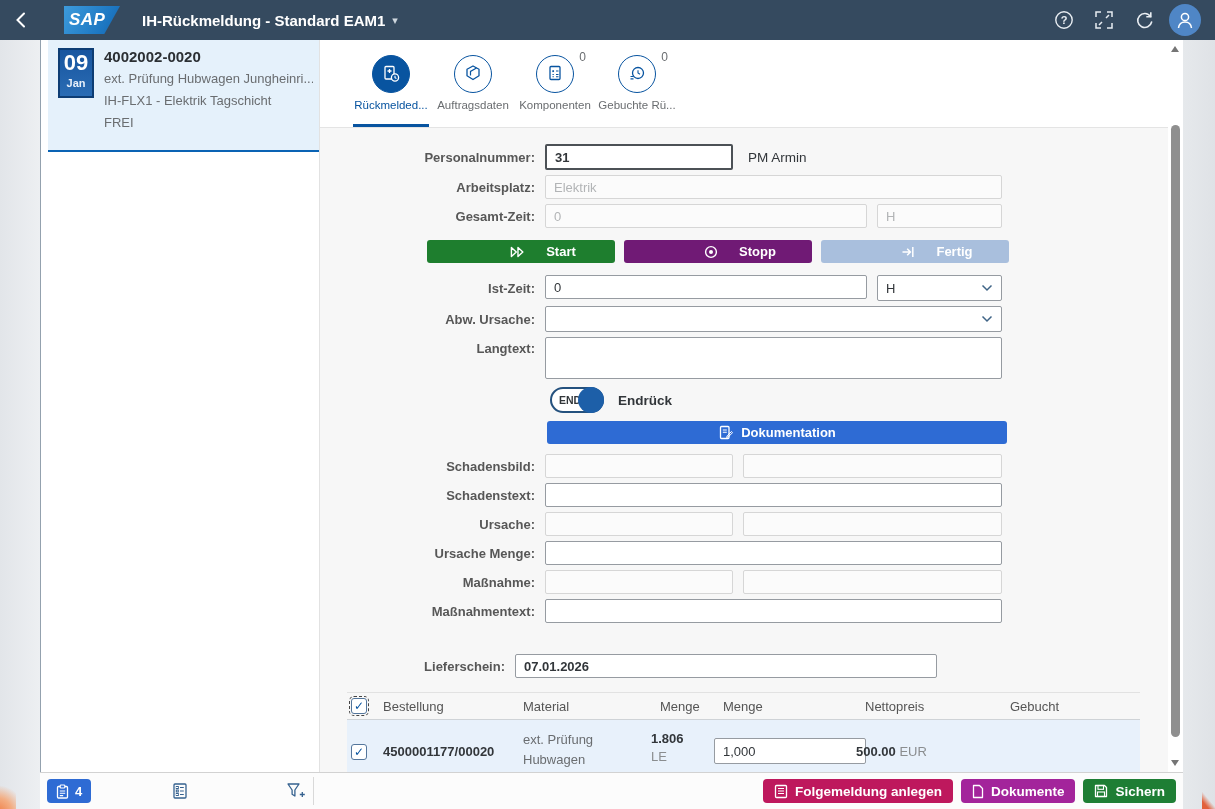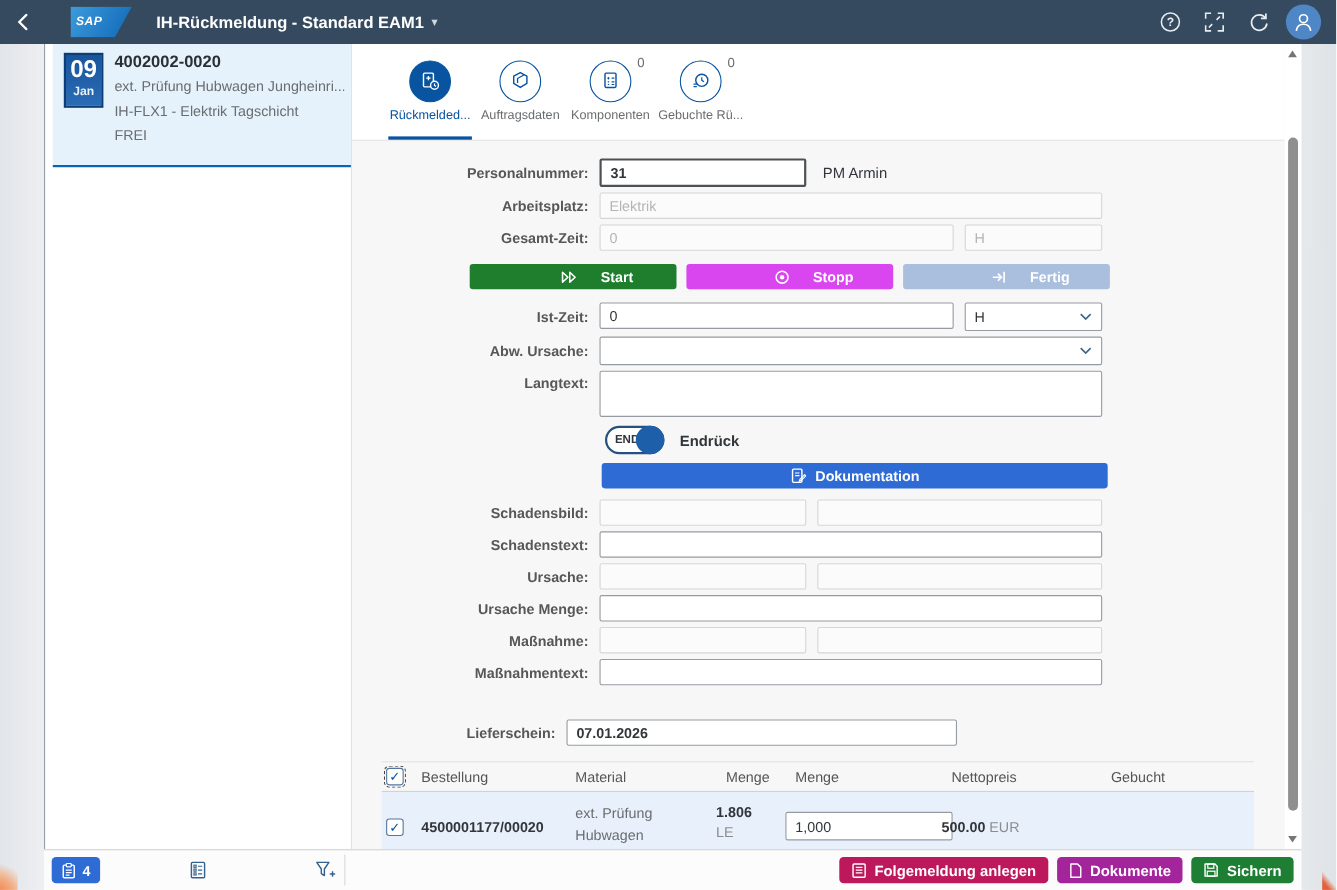--- a/index.html
+++ b/index.html
@@ -6,21 +6,21 @@
   html,body { font-family:"Liberation Sans","DejaVu Sans",sans-serif; }
   .stage { position:relative; width:1215px; height:809px; background:#fff; overflow:hidden; }
 
   
   .topbar { position:absolute; left:0; top:0; width:1215px; height:40px; background:#354a5f;
             display:flex; align-items:center; z-index:30; }
   .back-btn { width:40px; height:40px; display:flex; align-items:center; justify-content:center; cursor:pointer; }
   .sap-logo { margin-left:24px; width:56px; height:28px; position:relative;
               background:linear-gradient(120deg,#3d9bdc 0%,#1d77c2 70%,#1565ae 100%);
               clip-path:polygon(0 0,100% 0,72% 100%,0 100%); display:flex; align-items:center; }
-  .sap-logo span { color:#fff; font-weight:bold; font-size:11px; letter-spacing:.5px; padding-left:5px; font-style:italic; }
+  .sap-logo span { color:#fff; font-weight:bold; font-size:17px; letter-spacing:.5px; padding-left:5px; font-style:italic; }
   .app-title { margin-left:22px; color:#fff; font-size:15px; font-weight:bold; display:flex; align-items:center; gap:7px; cursor:pointer; }
   .app-title .caret { font-size:11px; color:#cfd7de; }
   .topbar-right { margin-left:auto; display:flex; align-items:center; gap:10px; padding-right:14px; }
   .tb-icon { width:30px; height:30px; display:flex; align-items:center; justify-content:center; cursor:pointer; }
   .avatar { width:32px; height:32px; border-radius:50%; background:#4f86c6; display:flex; align-items:center; justify-content:center; cursor:pointer; }
 
   
   .strip { position:absolute; top:40px; height:769px; background:linear-gradient(90deg,#e2e5e9,#edeff2); z-index:1; }
   .strip.left { left:0; width:40px; }
   .strip.right { left:1183px; width:32px; background:linear-gradient(90deg,#e6e9ec,#dfe2e6); }
@@ -67,35 +67,35 @@
   .w-main { width:188px; } .w-full { width:457px; } .w-mid { width:322px; } .w-unit { width:125px; } .w-sub { width:259px; }
   .suffix { margin-left:15px; font-size:13.5px; color:#32363a; }
   .selectbox { height:26px; border:1px solid #969ba1; border-radius:2px; background:#fff; display:flex; align-items:center;
                justify-content:space-between; padding:0 8px; font-size:13px; color:#32363a; cursor:pointer; }
   .textarea { width:457px; height:42px; border:1px solid #969ba1; border-radius:2px; background:#fff; resize:none; font-family:inherit; font-size:13px; padding:4px 8px; }
 
   .btnrow { margin-left:107px; width:582px; display:flex; gap:9px; margin-top:12px; margin-bottom:12px; }
   .action-btn { flex:1; height:23px; border:none; border-radius:3px; color:#fff; font-size:13px; font-weight:bold;
                 display:flex; align-items:center; justify-content:center; gap:21px; cursor:pointer; font-family:inherit;padding-left:44px; }
   .btn-start { background:#1e7e2e; }
-  .btn-stopp { background:#d946ef; }
+  .btn-stopp { background:#701a75; }
   .btn-fertig { background:#a9bfdd; }
 
   .togglerow { margin-left:230px; display:flex; align-items:center; gap:14px; margin-top:8px; margin-bottom:8px; }
   .switch { position:relative; width:54px; height:26px; border:2px solid #24517e; border-radius:14px; background:#fff; cursor:pointer; }
   .switch .stext { position:absolute; left:7px; top:50%; transform:translateY(-50%); font-size:10.5px; font-weight:bold; color:#32363a; }
   .switch .knob { position:absolute; right:-2px; top:-2px; width:26px; height:26px; border-radius:50%; background:#1d5fa8; }
   .toggle-label { font-size:13.5px; font-weight:bold; color:#32363a; }
 
   .doc-btn { margin-left:227px; width:460px; height:23px; background:#2e6bd4; border:none; border-radius:3px; color:#fff;
              font-size:13px; font-weight:bold; display:flex; align-items:center; justify-content:center; gap:8px; cursor:pointer; font-family:inherit; margin-bottom:10px; }
 
   .gap { height:26px; }
   .lbl.ls { width:195px; }
-  .w-date { width:355px; font-weight:600; }
+  .w-date { width:422px; font-weight:600; }
 
   
   .tbl { margin-left:27px; width:793px; margin-top:14px; }
   .tbl-header { display:flex; align-items:center; height:28px; border-top:1px solid #e2e2e2; border-bottom:1px solid #cfd3d7;
                 font-size:13px; color:#555; }
   .tbl-row { display:flex; background:#e8f1fb; padding-top:10px; height:64px; font-size:13px; cursor:pointer; }
   .c-check { width:36px; display:flex; justify-content:flex-start; padding-left:4px; align-items:center; }
   .tbl-row .c-check { align-items:flex-start; padding-top:14px; }
   .c-best { width:140px; } .c-mat { width:137px; } .c-menge { width:63px; } .c-menge2 { width:142px; }
   .c-netto { width:145px; } .c-geb { flex:1; }

